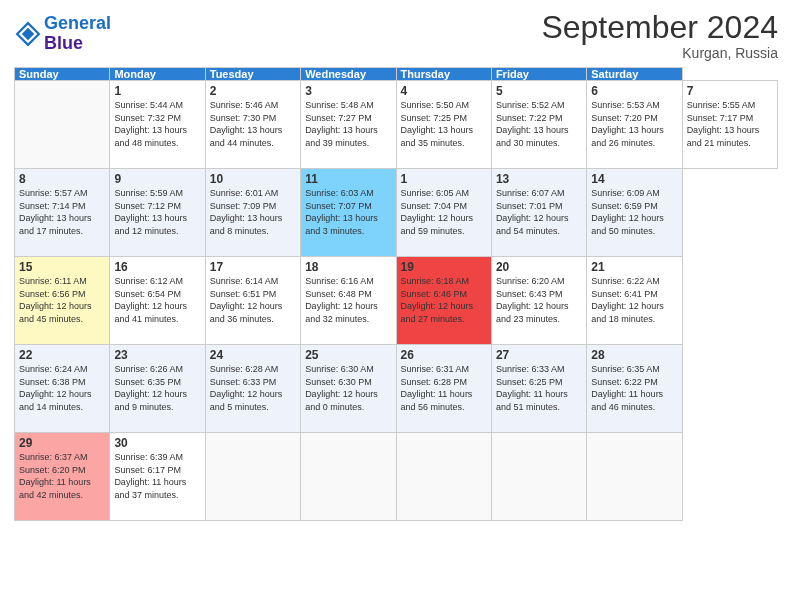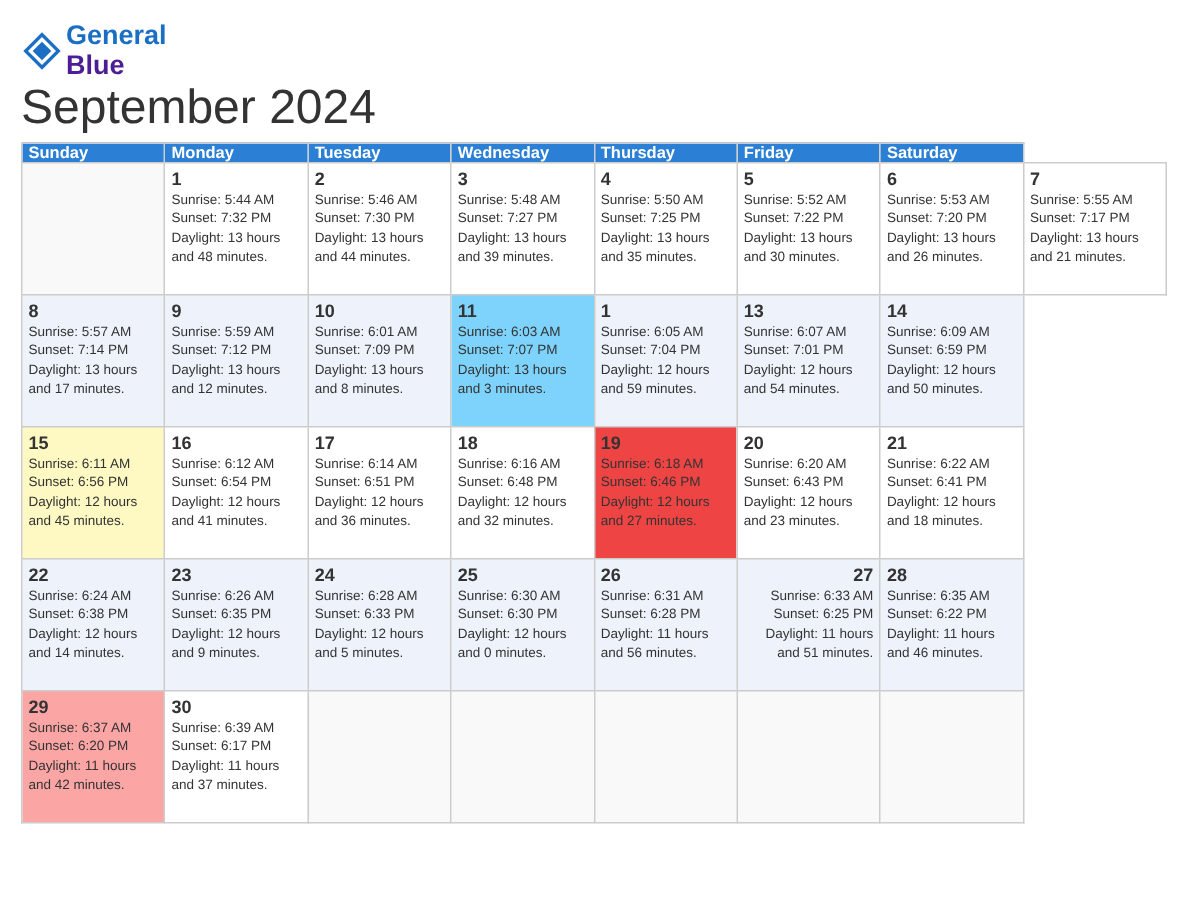--- a/index.html
+++ b/index.html
@@ -13,21 +13,20 @@
     .page {
       width: 792px;
       height: 612px;
       padding: 10px 14px;
     }
     .header {
       display: flex;
       justify-content: space-between;
       align-items: flex-start;
       margin-bottom: 6px;
-      flex-direction: column;
     }
     .logo {
       display: flex;
       align-items: center;
       margin-top: 4px;
     }
     .logo-text {
       font-size: 18px;
       font-weight: bold;
       color: #333;
@@ -107,20 +106,21 @@
         <polygon points="18,6 30,18 18,30 6,18" fill="#fff"></polygon>
         <polygon points="18,10 26,18 18,26 10,18" fill="#1a6fc4"></polygon>
       </svg>
       <div class="logo-text">
         <div><span>General</span></div>
         <div><span style="color:#4c1d95">Blue</span></div>
       </div>
     </div>
     <div class="title-area">
       <div class="month-title">September 2024</div>
+      <div class="location">Kurgan, Russia</div>
     </div>
   </div>
 
   <table class="calendar-table">
     <thead>
       <tr>
         <th>Sunday</th>
         <th>Monday</th>
         <th>Tuesday</th>
         <th>Wednesday</th>
@@ -235,21 +235,21 @@
             <div class="day-info">Sunrise: 6:28 AM<br>Sunset: 6:33 PM<br>Daylight: 12 hours and 5 minutes.</div>
           </td>
           <td style="background-color: rgb(238, 243, 251);">
             <span class="day-number">25</span>
             <div class="day-info">Sunrise: 6:30 AM<br>Sunset: 6:30 PM<br>Daylight: 12 hours and 0 minutes.</div>
           </td>
           <td style="background-color: rgb(238, 243, 251);">
             <span class="day-number">26</span>
             <div class="day-info">Sunrise: 6:31 AM<br>Sunset: 6:28 PM<br>Daylight: 11 hours and 56 minutes.</div>
           </td>
-          <td style="background-color: rgb(238, 243, 251); text-align: right;">
+          <td style="background-color: rgb(238, 243, 251);">
             <span class="day-number">27</span>
             <div class="day-info">Sunrise: 6:33 AM<br>Sunset: 6:25 PM<br>Daylight: 11 hours and 51 minutes.</div>
           </td>
           <td style="background-color: rgb(238, 243, 251);">
             <span class="day-number">28</span>
             <div class="day-info">Sunrise: 6:35 AM<br>Sunset: 6:22 PM<br>Daylight: 11 hours and 46 minutes.</div>
           </td>
         </tr>
         <tr>
           <td style="background-color: #fca5a5;">

